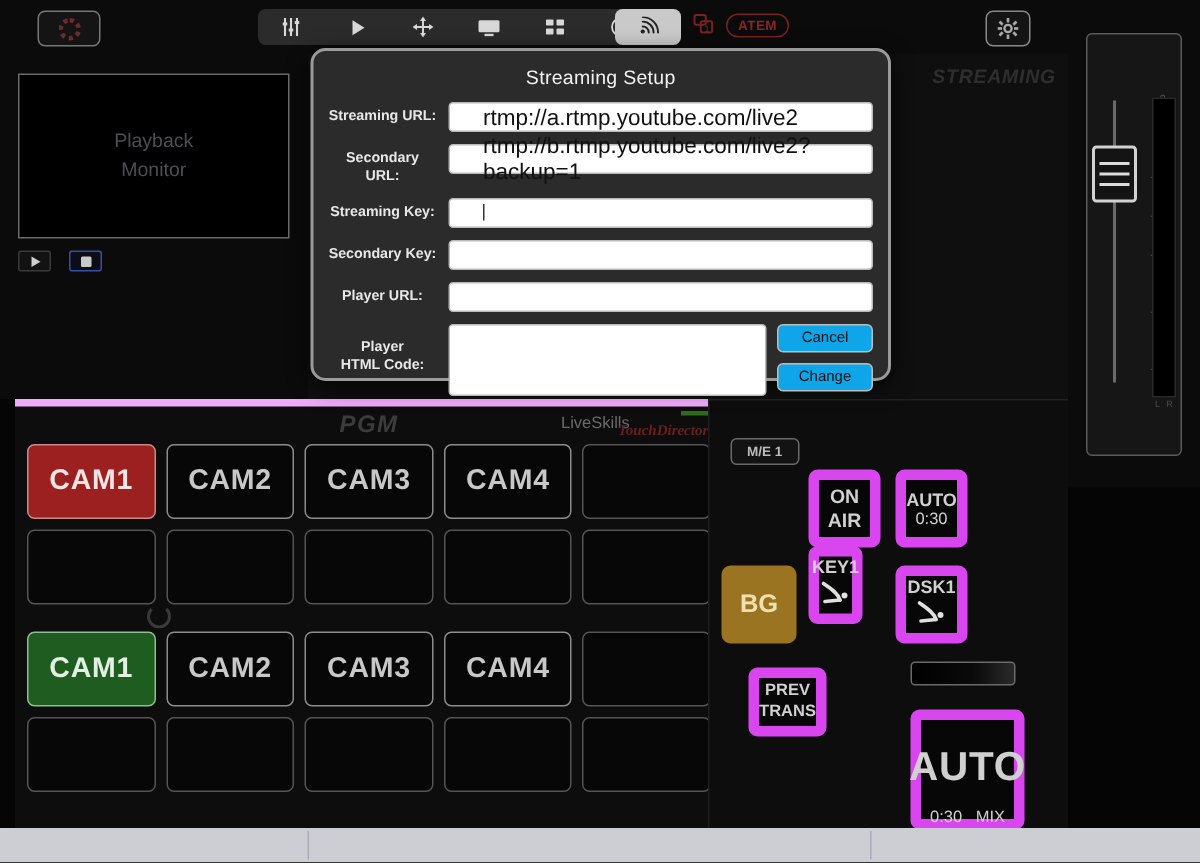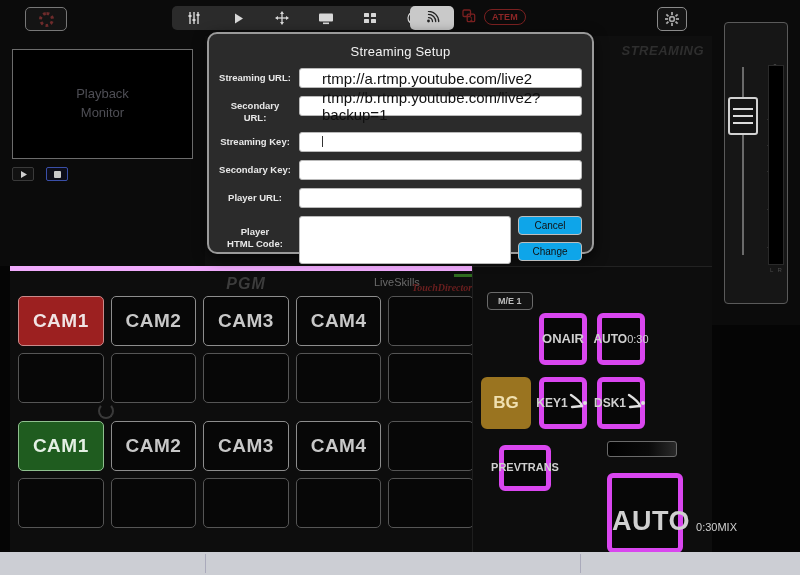--- a/index.html
+++ b/index.html
@@ -139,31 +139,31 @@
   }
 
   
   #me-panel { position: absolute; left: 472px; top: 266px; width: 240px; height: 286px; background: #0d0d0d; border-top: 1px solid #222; border-left: 1px solid #1e1e1e; padding-left: 44px; }
   #me-tab {
     position: absolute; left: 14px; top: 25px; padding: 3px 10px;
     border: 1px solid #6a6a6a; border-radius: 4px; background: #131313;
     color: #bdbdbd; font-size: 9px; font-weight: bold;
   }
   .ctl {
-    position: absolute; background: #070707; border: 5px solid #d946ef; border-radius: 6px;
-    display: flex; align-items: center; justify-content: center;
+    position: absolute; background: #070707; border: 7px solid #d946ef; border-radius: 6px;
+    display: flex; flex-direction: column; align-items: center; justify-content: center;
     color: #d0d0d0; text-align: center;
   }
   #btn-onair  { left: 66px;  top: 46px; width: 48px; height: 52px; font-size: 13px; font-weight: bold; line-height: 1.2; }
   #btn-auto30 { left: 124px; top: 46px; width: 48px; height: 52px; }
   #btn-auto30 .big { font-size: 12px; font-weight: bold; }
   #btn-auto30 .sm  { font-size: 11px; }
   #btn-bg     { left: 8px;   top: 110px; width: 50px; height: 52px;
                 background: #9a7420; border-color: #9a7420; color: #f0e0b0; font-size: 17px; font-weight: bold; }
-  #btn-key1   { left: 66px;  top: 110px; width: 48px; height: 52px; }
+  #btn-key1   { left: 66px;  top: 97px; width: 36px; height: 52px; }
   #btn-dsk1   { left: 124px; top: 110px; width: 48px; height: 52px; }
   .keylabel { font-size: 12px; font-weight: bold; }
   .keyicon { margin-top: 2px; color: #e0e0e0; }
   #btn-prevtrans { left: 26px; top: 178px; width: 52px; height: 46px; font-size: 11px; font-weight: bold; line-height: 1.25; }
   #btn-cut    { left: 26px;  top: 232px; width: 62px; height: 54px; font-size: 22px; font-weight: bold; }
   #btn-auto   { left: 134px; top: 206px; width: 76px; height: 80px; justify-content: flex-start; padding-top: 16px; }
   #btn-auto .big { font-size: 27px; font-weight: bold; letter-spacing: .5px; }
   #btn-auto .row { margin-top: 12px; width: 100%; display: flex; justify-content: space-between; padding: 0 6px; font-size: 11px; }
   #tbar {
     position: absolute; left: 134px; top: 174px; width: 70px; height: 16px;

